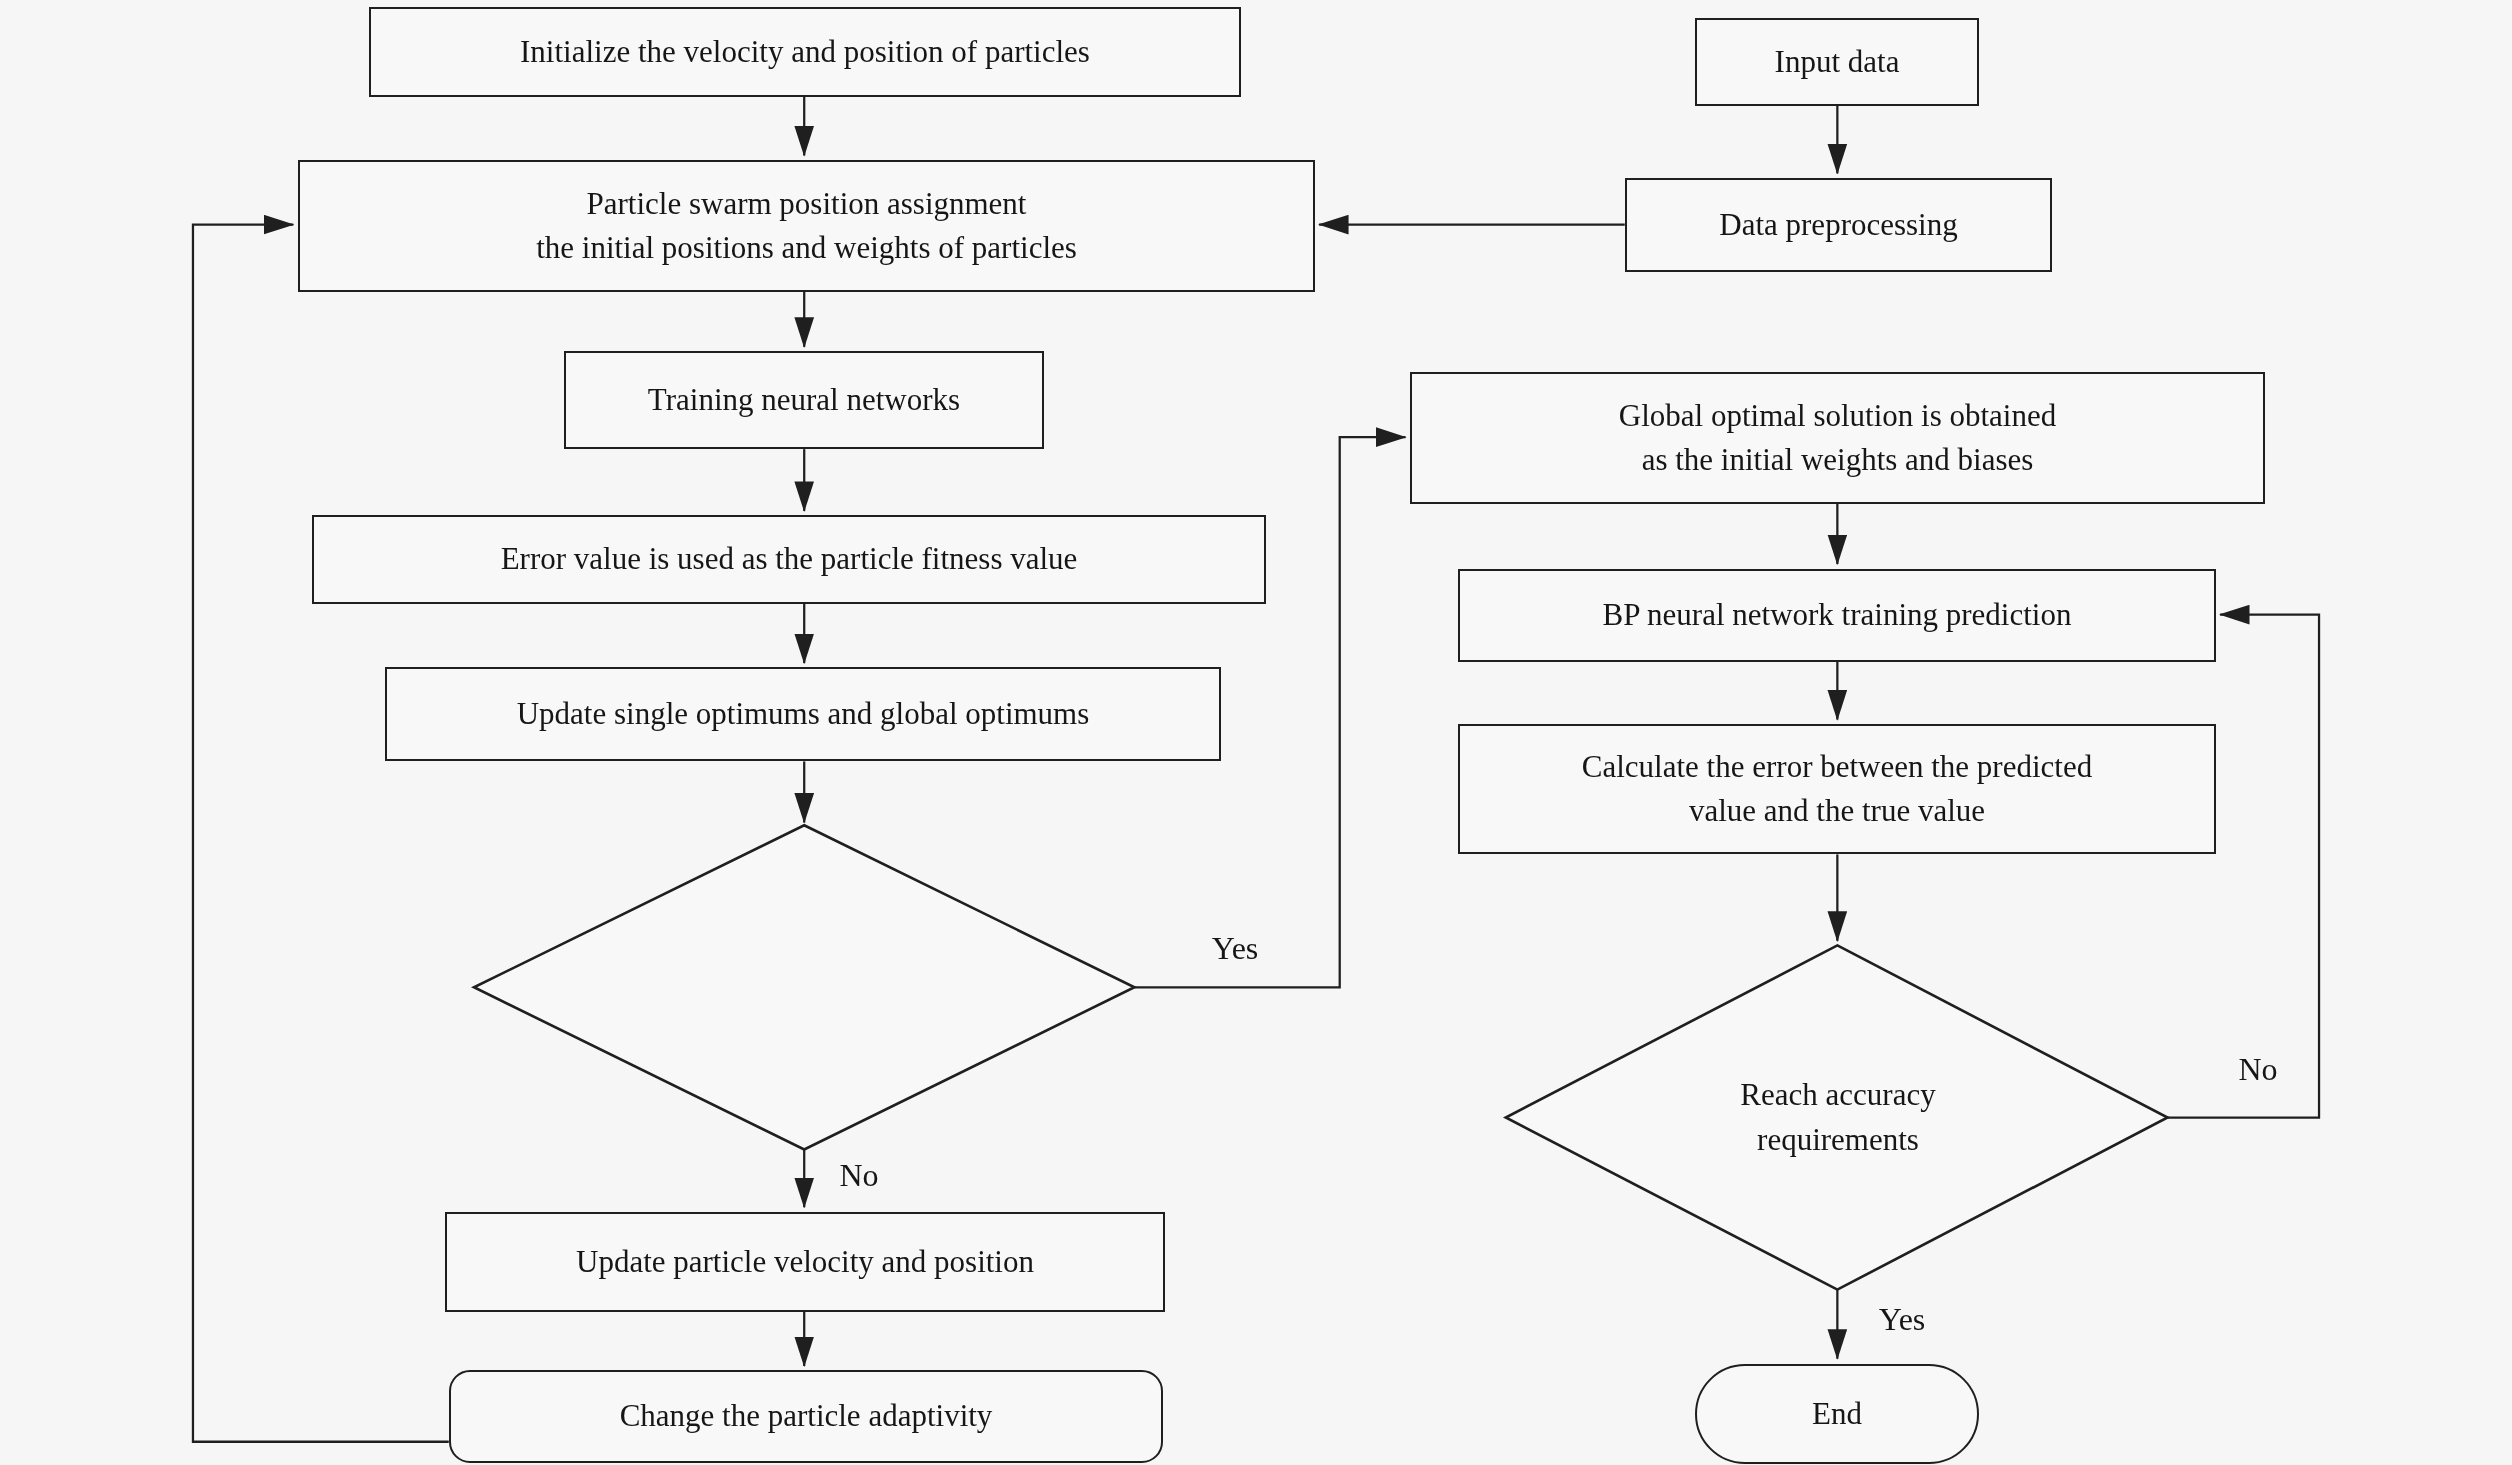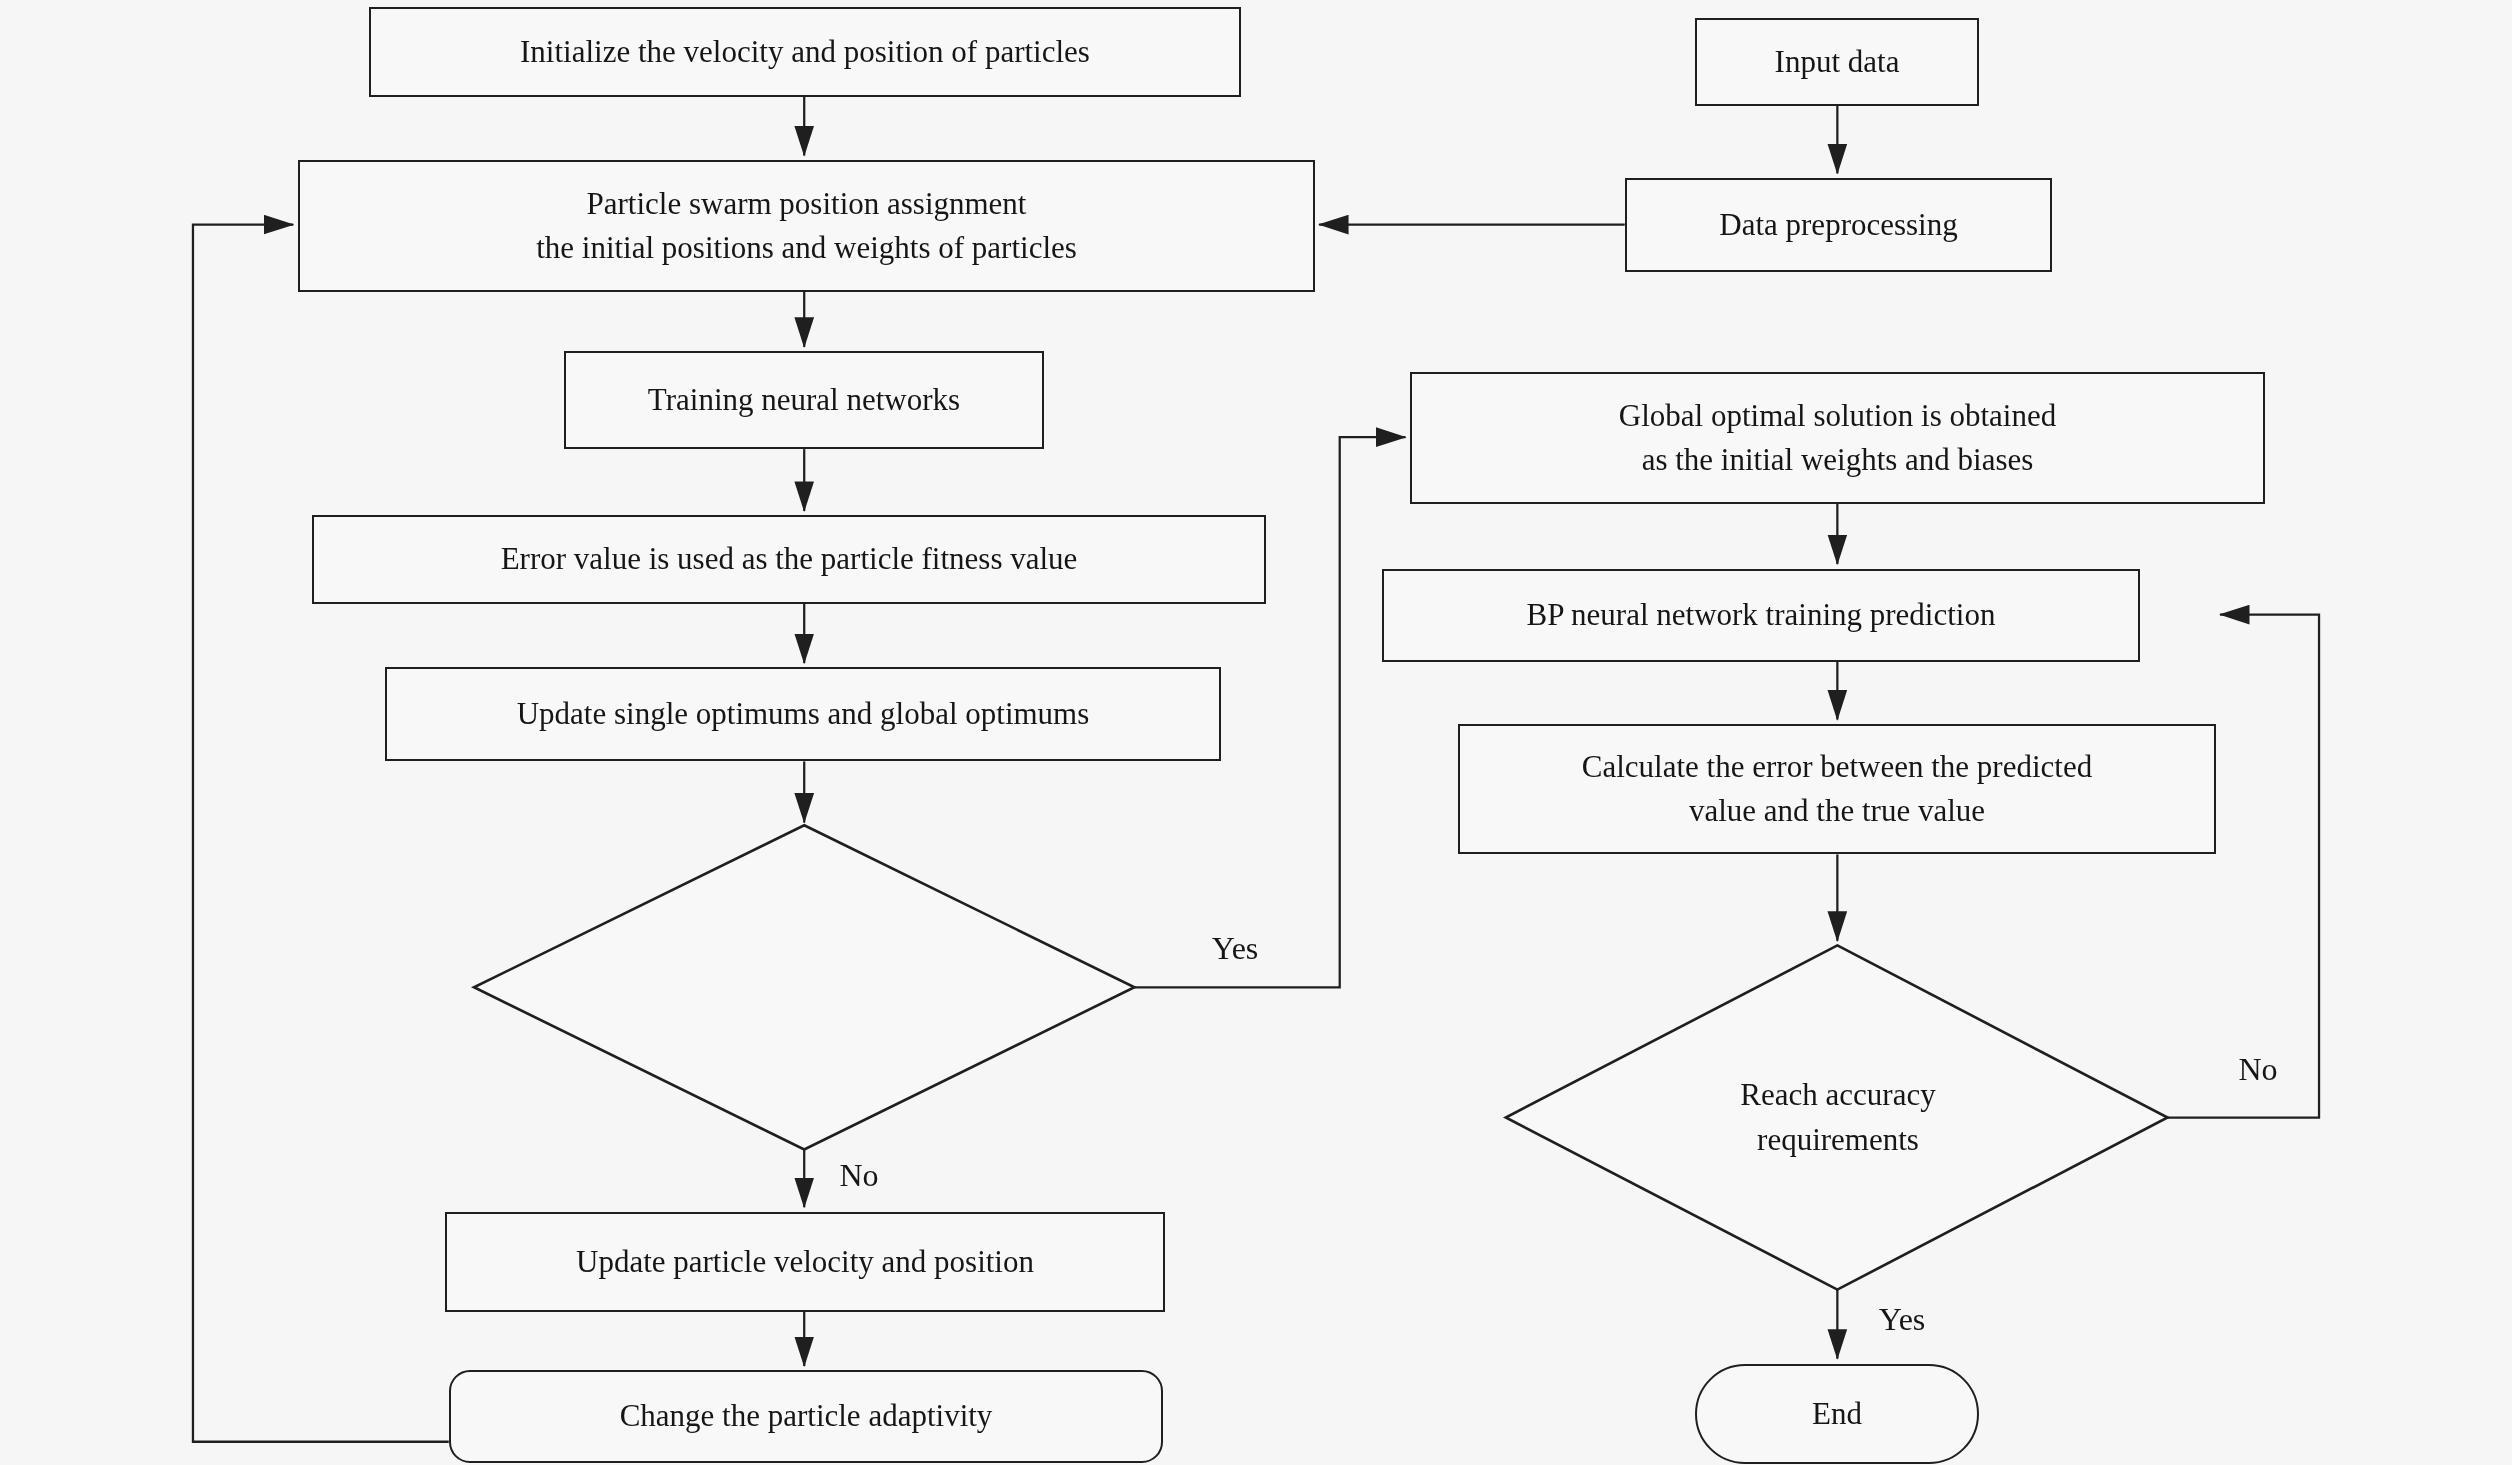--- a/index.html
+++ b/index.html
@@ -118,21 +118,21 @@
 
   <div class="node" style="left:449px; top:1370px; width:714px; height:93px;border-radius:21px;">Change the particle adaptivity</div>
 
   <div class="node" style="left:1695px; top:18px; width:284px; height:88px;">Input data</div>
 
   <div class="node" style="left:1625px; top:178px; width:427px; height:94px;">Data preprocessing</div>
 
   <div class="node" style="left:1410px; top:372px; width:855px; height:132px;">Global optimal solution is obtained
 as the initial weights and biases</div>
 
-  <div class="node" style="left:1382px; top:569px; width:758px; height:93px;">BP neural network training prediction</div>
+  <div class="node" style="left:1458px; top:569px; width:758px; height:93px;">BP neural network training prediction</div>
 
   <div class="node" style="left:1458px; top:724px; width:758px; height:130px;">Calculate the error between the predicted
 value and the true value</div>
 
   <div class="node plain" style="left:1539px; top:1043px; width:598px; height:149px;">Reach accuracy
 requirements</div>
 
   <div class="node stadium" style="left:1695px; top:1364px; width:284px; height:100px;">End</div>
 
   <span class="edge-label" style="left:1235px; top:948px;">Yes</span>

